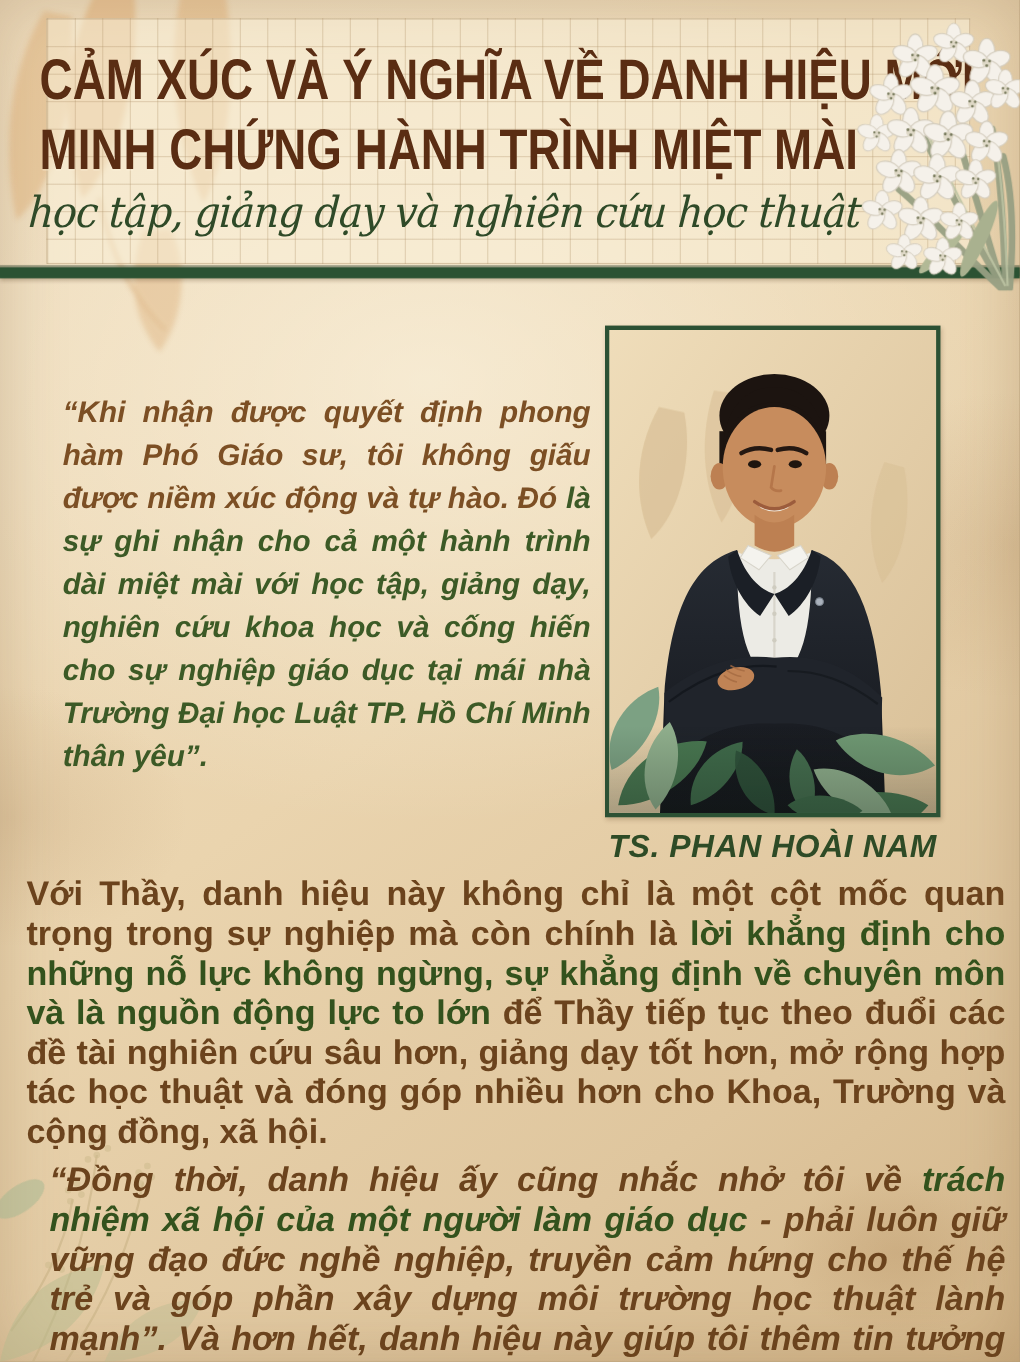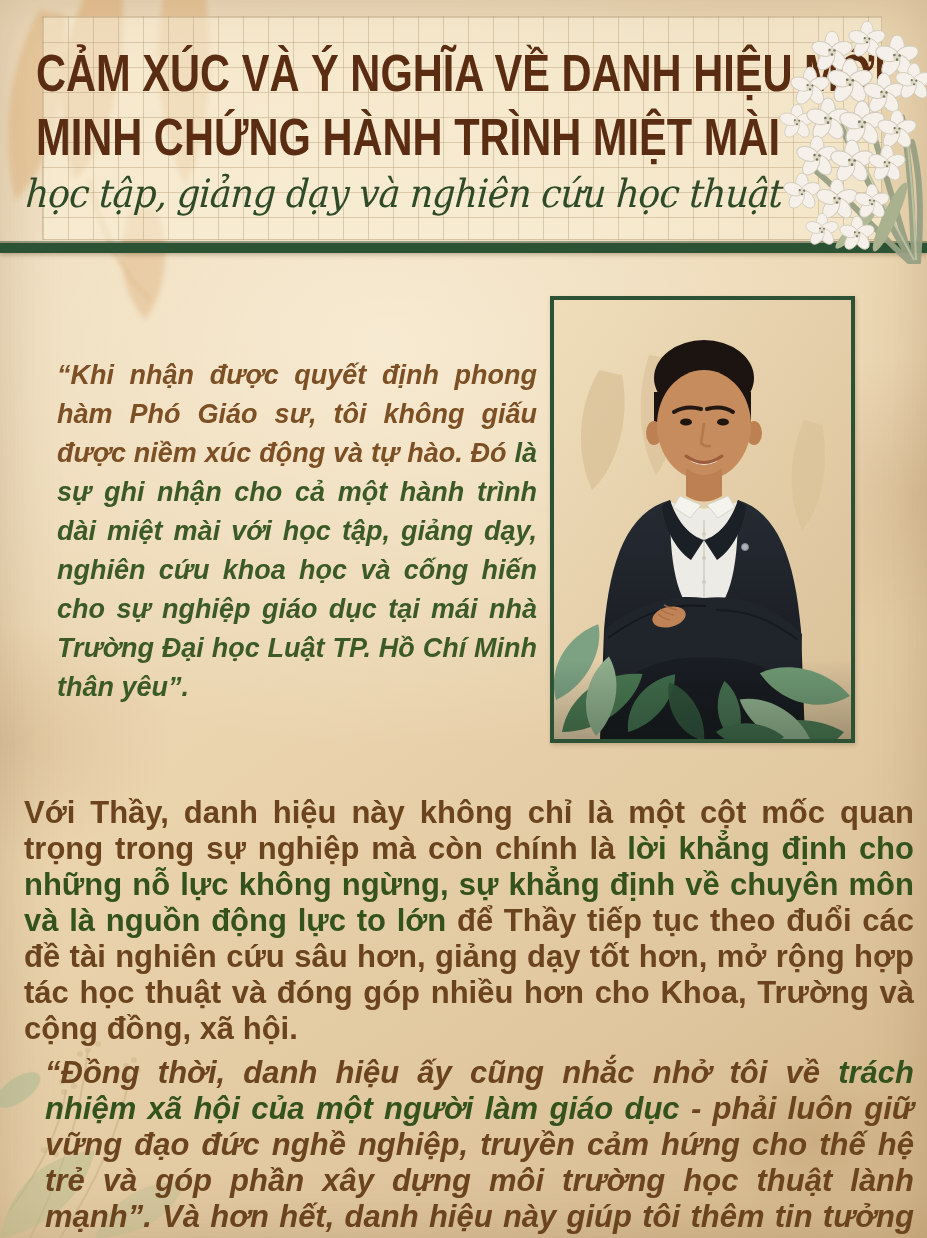--- a/index.html
+++ b/index.html
@@ -288,19 +288,20 @@
             <path transform="translate(256,439) rotate(230) scale(1.3)" d="M0,0 C10,-22 36,-30 58,-22 C48,-4 22,6 0,0 Z"></path>
           </g>
         <g fill="#3f6a4a">
             <path transform="translate(230,437) rotate(205) scale(1.1)" d="M0,0 C10,-22 36,-30 58,-22 C48,-4 22,6 0,0 Z"></path>
           </g>
       </g>
       <rect x="0" y="360" width="297" height="79" fill="url(#fade)"></rect>
     </svg>
   </div>
 
+  <div class="photo-caption">TS. PHAN HOÀI NAM</div>
 
   <div class="body-copy">
     <p class="para-1"><span>Với Thầy, danh hiệu này không chỉ là một cột mốc quan trọng trong sự nghiệp mà còn chính là </span><span class="emph-green">lời khẳng định cho những nỗ lực không ngừng, sự khẳng định về chuyên môn và là nguồn động lực to lớn</span><span> để Thầy tiếp tục theo đuổi các đề tài nghiên cứu sâu hơn, giảng dạy tốt hơn, mở rộng hợp tác học thuật và đóng góp nhiều hơn cho Khoa, Trường và cộng đồng, xã hội.</span></p>
     <p class="para-2"><span>“Đồng thời, danh hiệu ấy cũng nhắc nhở tôi về </span><span class="emph-green">trách nhiệm xã hội của một người làm giáo dục</span><span> - phải luôn giữ vững đạo đức nghề nghiệp, truyền cảm hứng cho thế hệ trẻ và góp phần xây dựng môi trường học thuật lành mạnh”. Và hơn hết, danh hiệu này giúp tôi thêm tin tưởng vào con đường mình đã chọn - con đường của tri thức, sự cống hiến và niềm đam mê bất tận dành cho nghề giáo.</span></p>
   </div>
 
 </div>
 
 </body></html>

